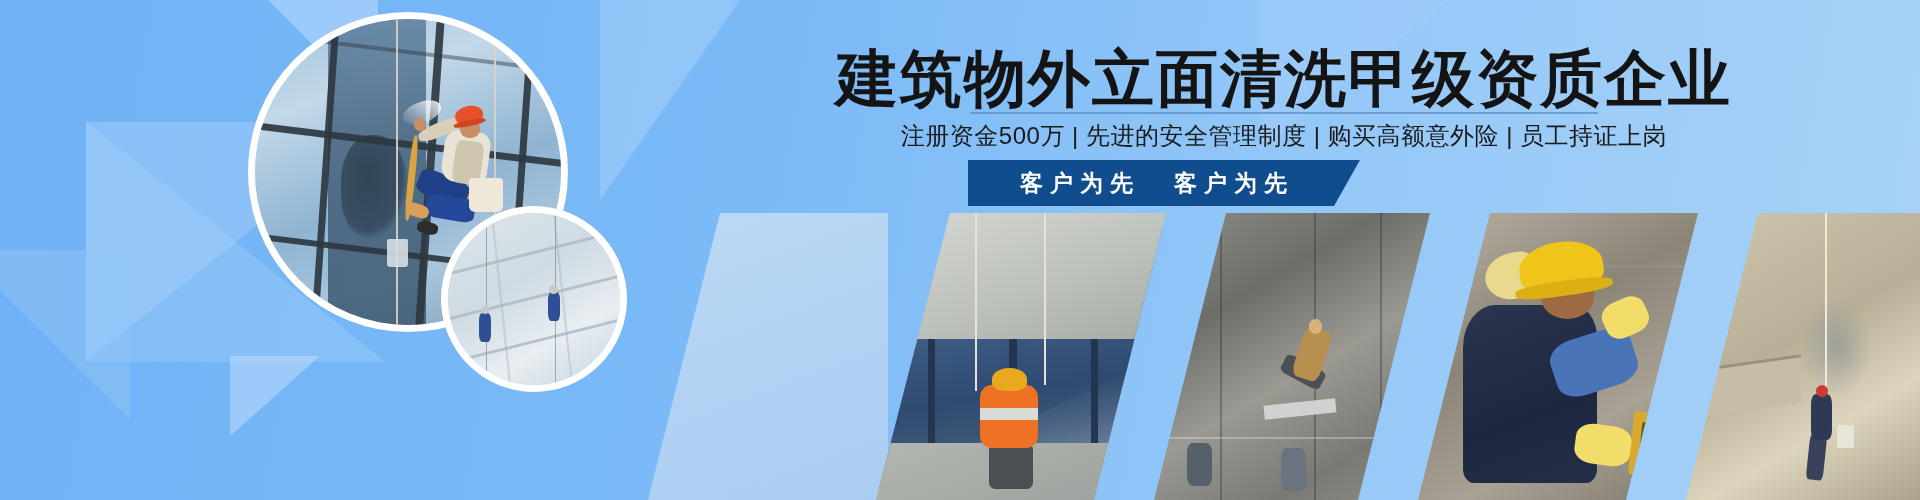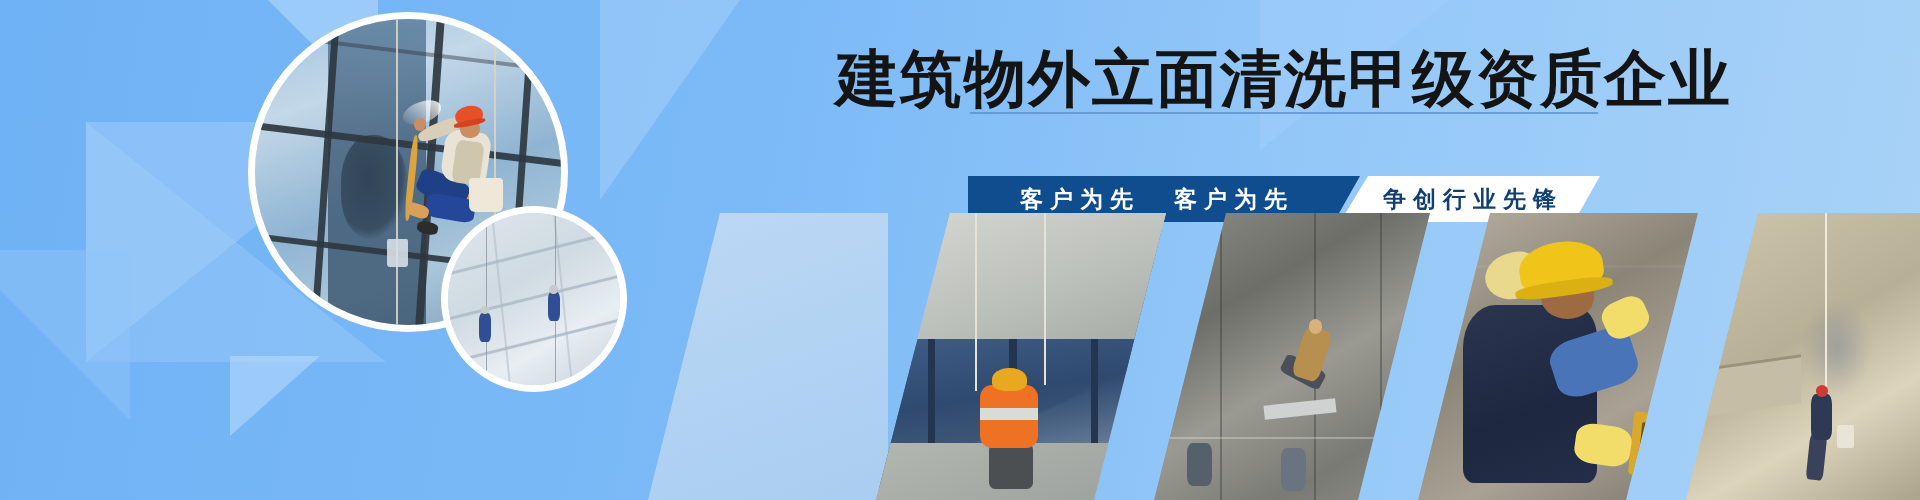--- a/index.html
+++ b/index.html
@@ -126,21 +126,21 @@
   }
   .subline{
     position:absolute;left:0;top:124px;width:100%;
     font-size:24px;line-height:1;font-weight:500;color:#1a1a1a;
     text-align:center;white-space:nowrap;letter-spacing:.5px;
   }
   .slogan{
     position:absolute;left:0;top:160px;width:100%;height:46px;
   }
   .slogan-inner{
-    position:relative;margin:16px auto;width:632px;height:54px;
+    position:relative;margin:0 auto;width:632px;height:54px;
   }
   .sl-blue{
     position:absolute;left:0;top:0;width:392px;height:46px;
     background:#104d8f;
     clip-path:polygon(0 0,100% 0,calc(100% - 26px) 100%,0 100%);
     display:flex;align-items:center;
   }
   .sl-blue .t{
     color:#ffffff;font-size:23px;letter-spacing:7px;font-weight:bold;
     width:100%;text-align:center;padding-right:14px;box-sizing:border-box;
@@ -306,31 +306,29 @@
       <div class="sw-head" style="left:59%;top:42%;"></div>
     </div>
   </div>
 
   <div class="content">
 
     <div class="headline">建筑物外立面清洗甲级资质企业</div>
 
     <div class="rule"></div>
 
+    <div class="subline">注册资金500万 | 先进的安全管理制度 | 购买高额意外险 | 员工持证上岗</div>
 
     <div class="slogan">
       <div class="slogan-inner">
         <div class="sl-blue">
           <div class="t">
             <span>客户为先</span>
             <span>客户为先</span>
           </div>
-        </div>
-        <div class="sl-white">
-          <div class="t">争创行业先锋</div>
         </div>
       </div>
     </div>
   </div>
 
   <div class="strip">
 
     <div class="panel p1">
       <div class="inner tex-sky"></div>
     </div>

